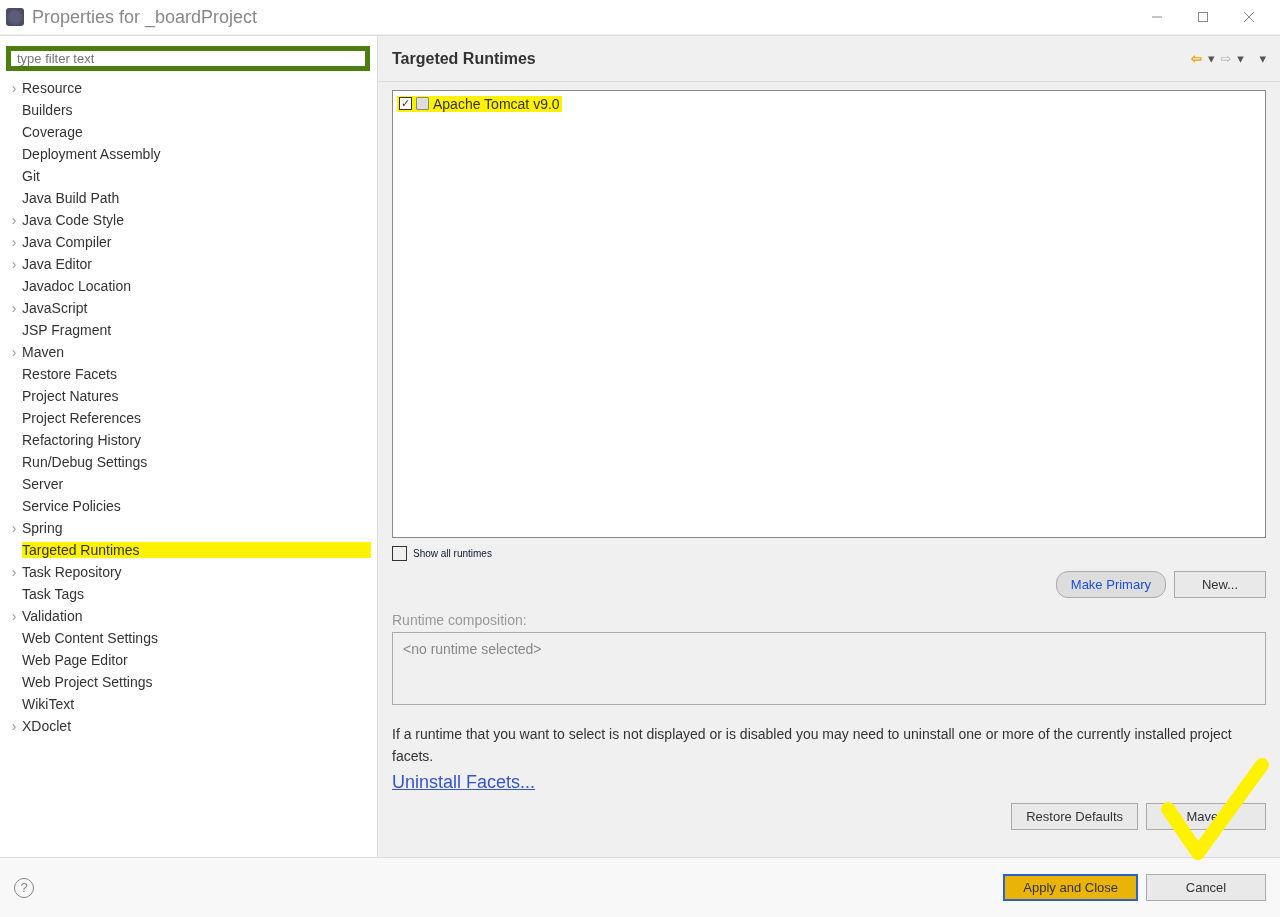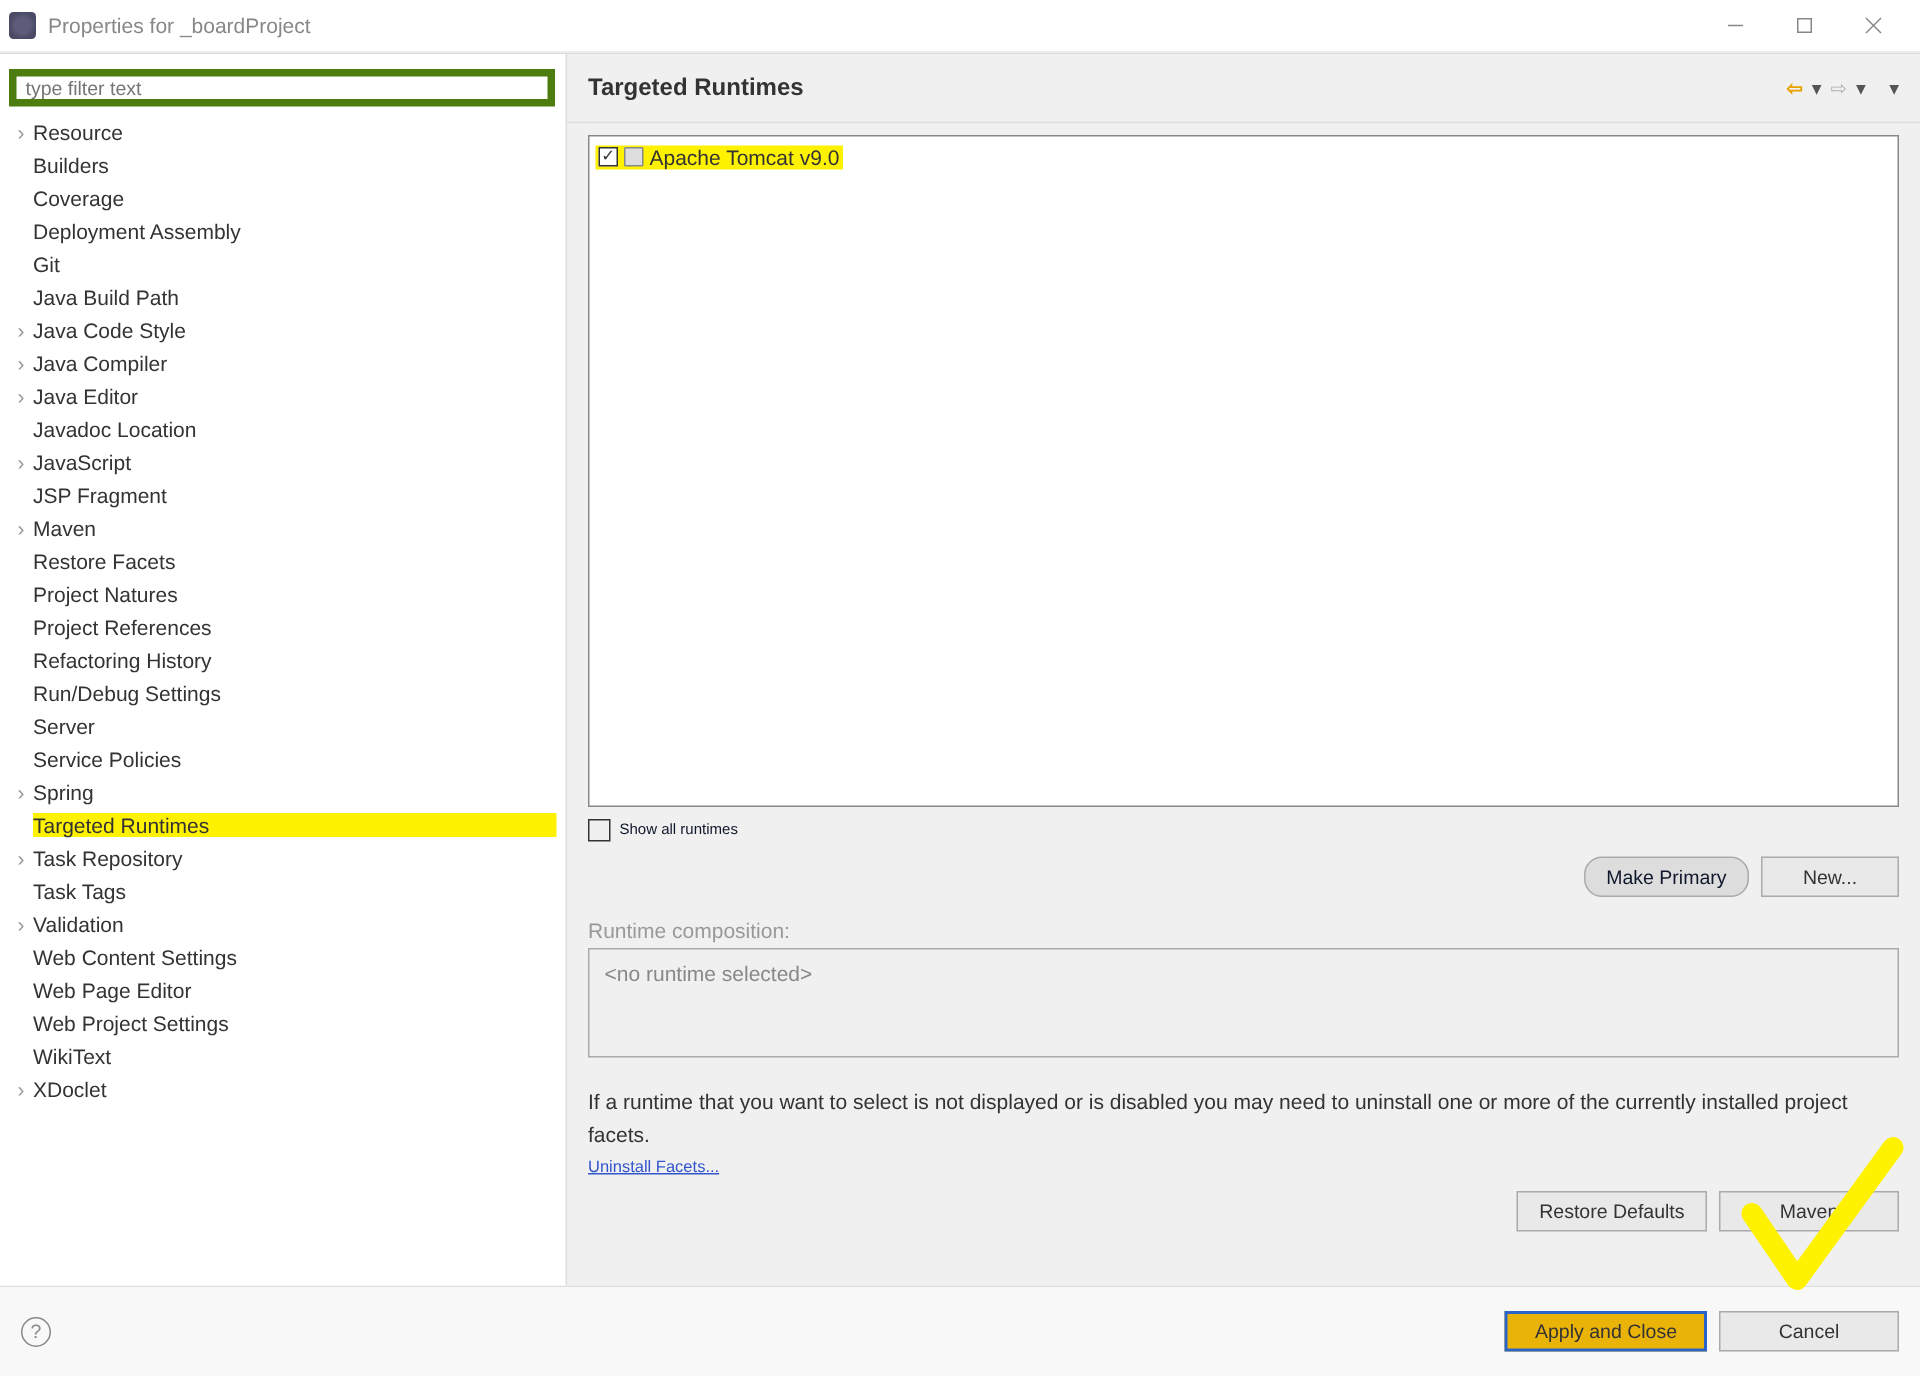--- a/index.html
+++ b/index.html
@@ -11,21 +11,21 @@
     height: 917px;
     overflow: hidden;
     position: relative;
   }
   .titlebar {
     height: 35px;
     display: flex;
     align-items: center;
     padding: 0 8px 0 6px;
     color: #888;
-    font-size: 14px;
+    font-size: 18px;
     border-bottom: 1px solid #eee;
   }
   .titlebar .app-icon {
     width: 18px; height: 18px;
     margin-right: 8px;
     background: radial-gradient(circle, #5c5c7a 40%, #4a4a66 70%);
     border-radius: 3px;
   }
   .titlebar .win-controls {
     margin-left: auto;
@@ -166,21 +166,21 @@
     padding: 0 14px;
     border: 1px solid #aaa;
     background: #e9e9e9;
     font-size: 13px;
     color: #333;
     display: inline-flex;
     align-items: center;
     justify-content: center;
     cursor: pointer;
   }
-  .btn.disabled { color: #0f172a; background: #ddd; border-radius: 12px; }
+  .btn.disabled { color: #1d4ed8; background: #ddd; border-radius: 12px; }
   .rc-label {
     margin-top: 14px;
     color: #999;
     font-size: 14px;
   }
   .rc-box {
     border: 1px solid #aaa;
     background: #f0f0f0;
     height: 73px;
     margin-top: 4px;
@@ -190,21 +190,21 @@
   }
   .hint {
     margin-top: 18px;
     font-size: 14px;
     color: #333;
     line-height: 1.6;
   }
   .link {
     color: #3355cc;
     text-decoration: underline;
-    font-size: 11px;
+    font-size: 18px;
     margin-top: 4px;
     display: inline-block;
   }
   .bottom-btn-row {
     margin-top: 10px;
     display: flex;
     gap: 8px;
     justify-content: flex-end;
   }
 

